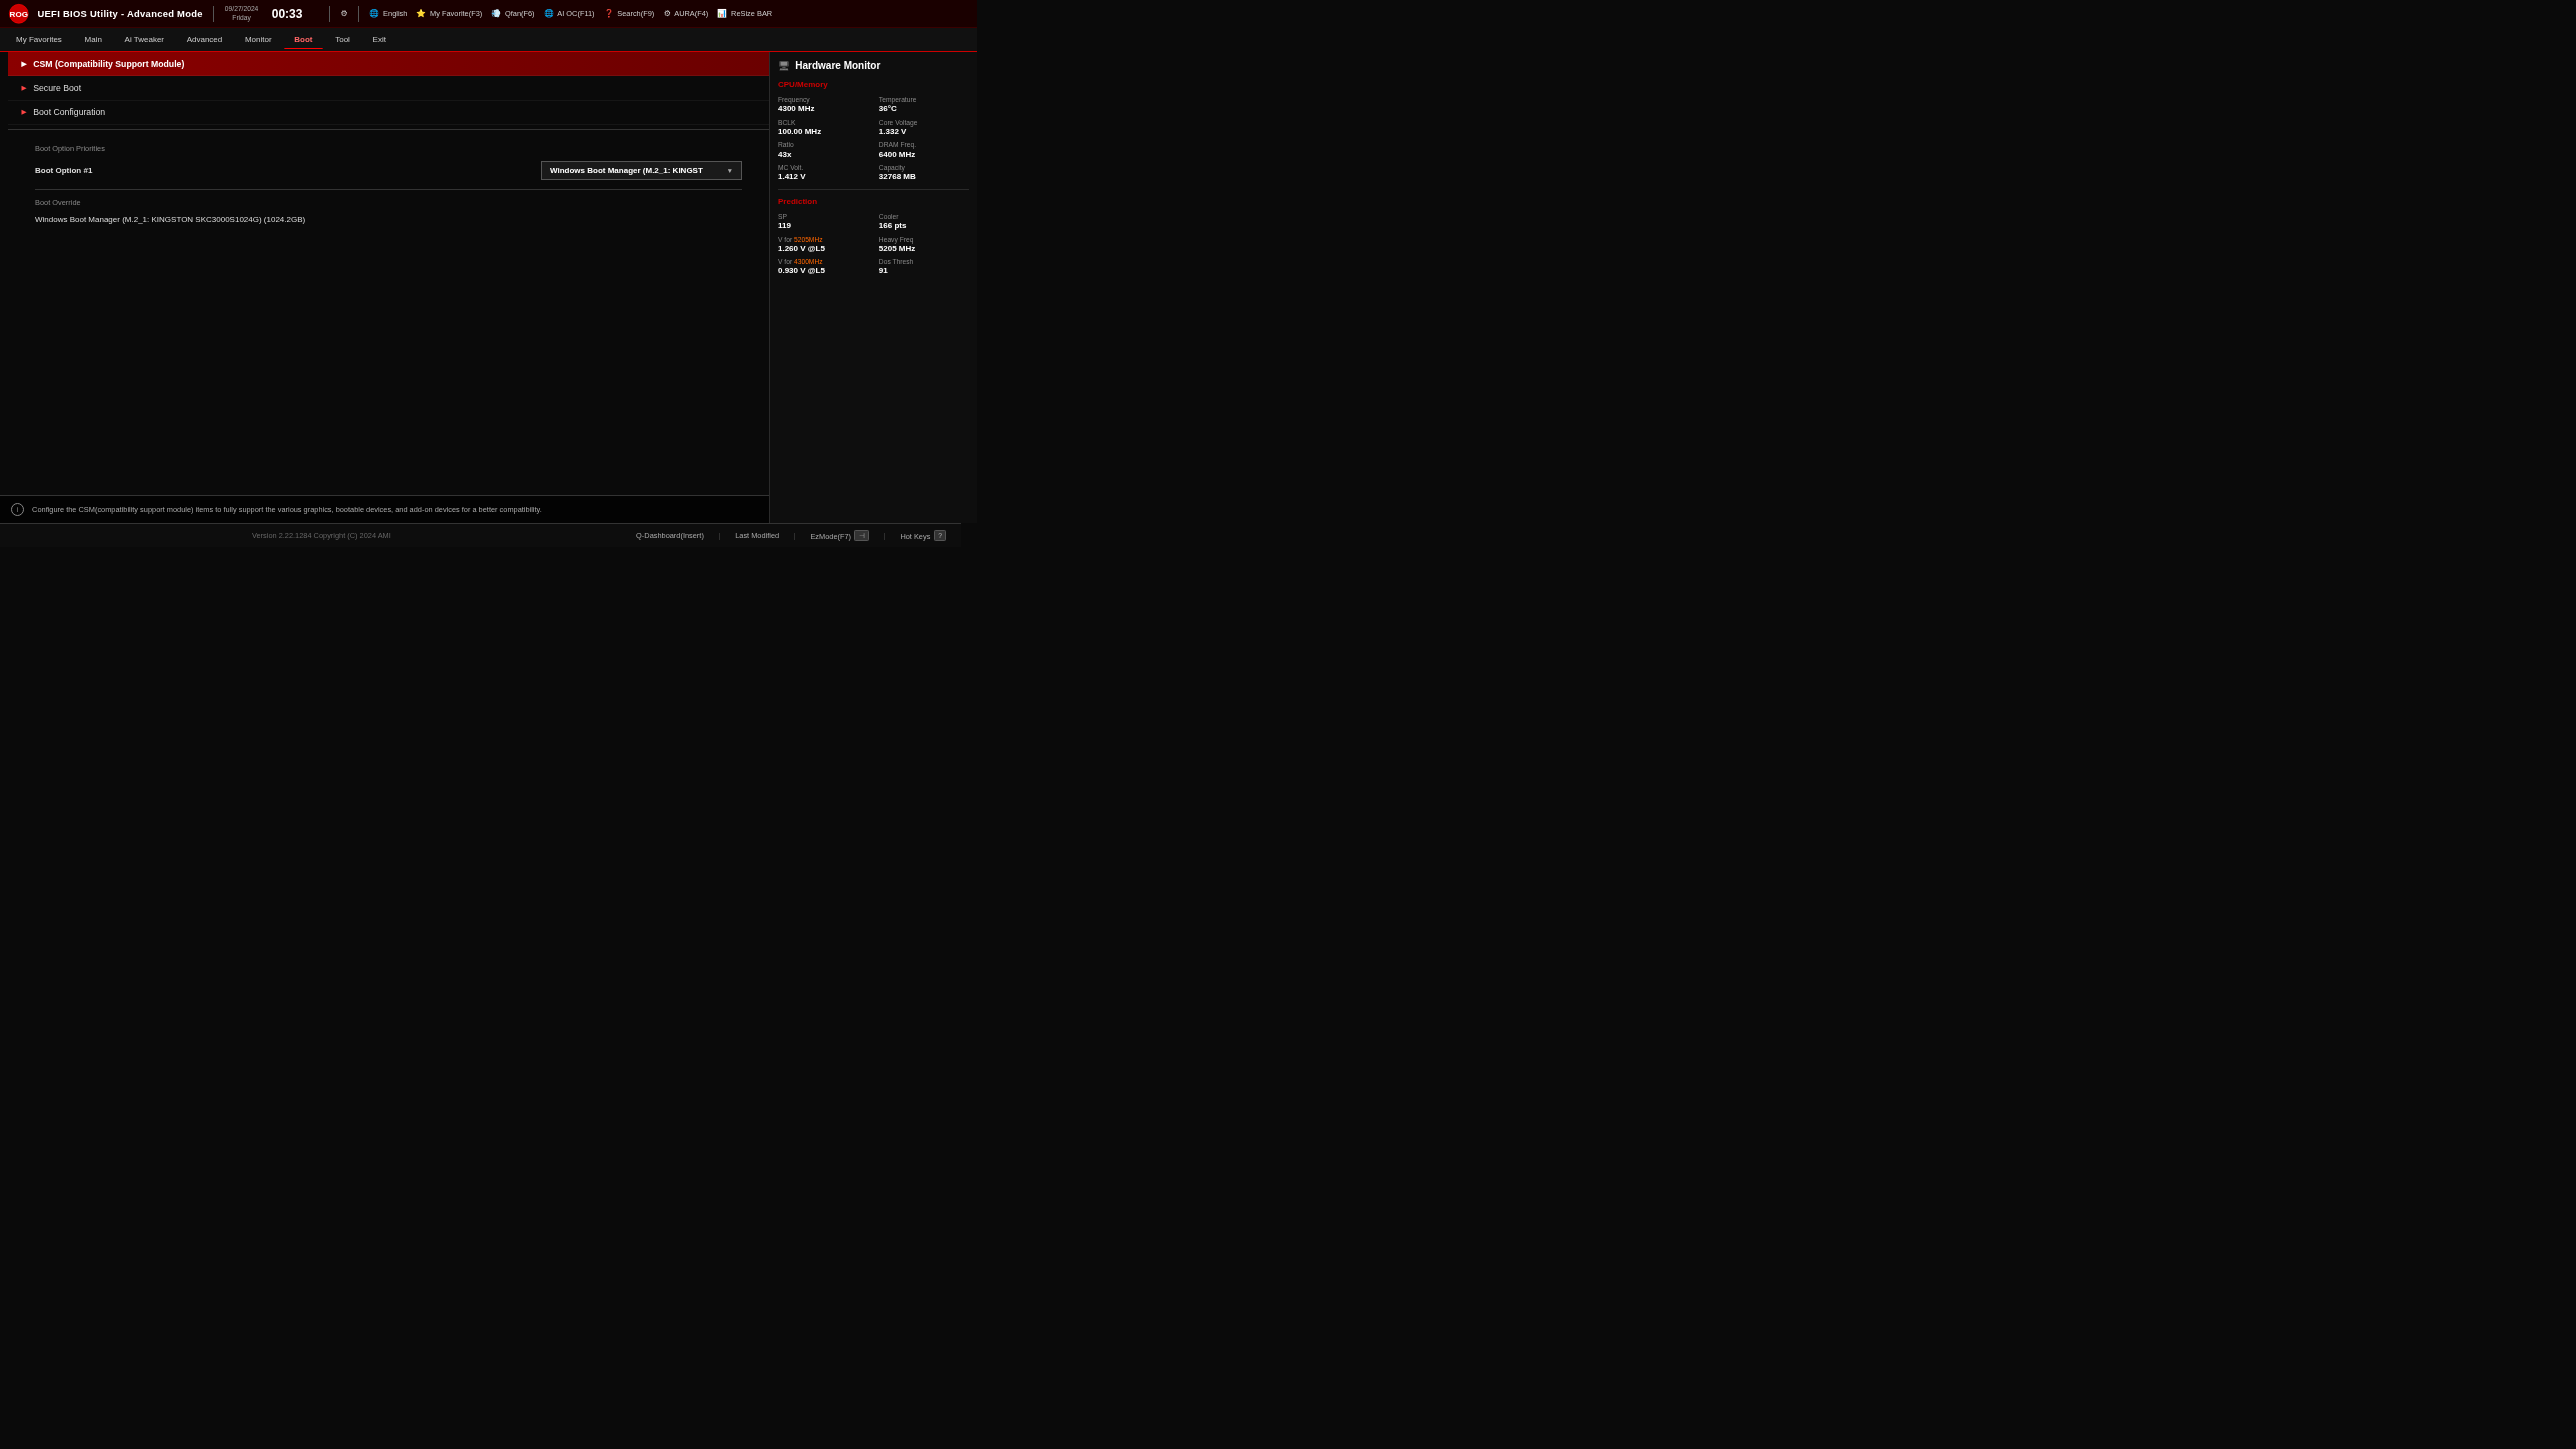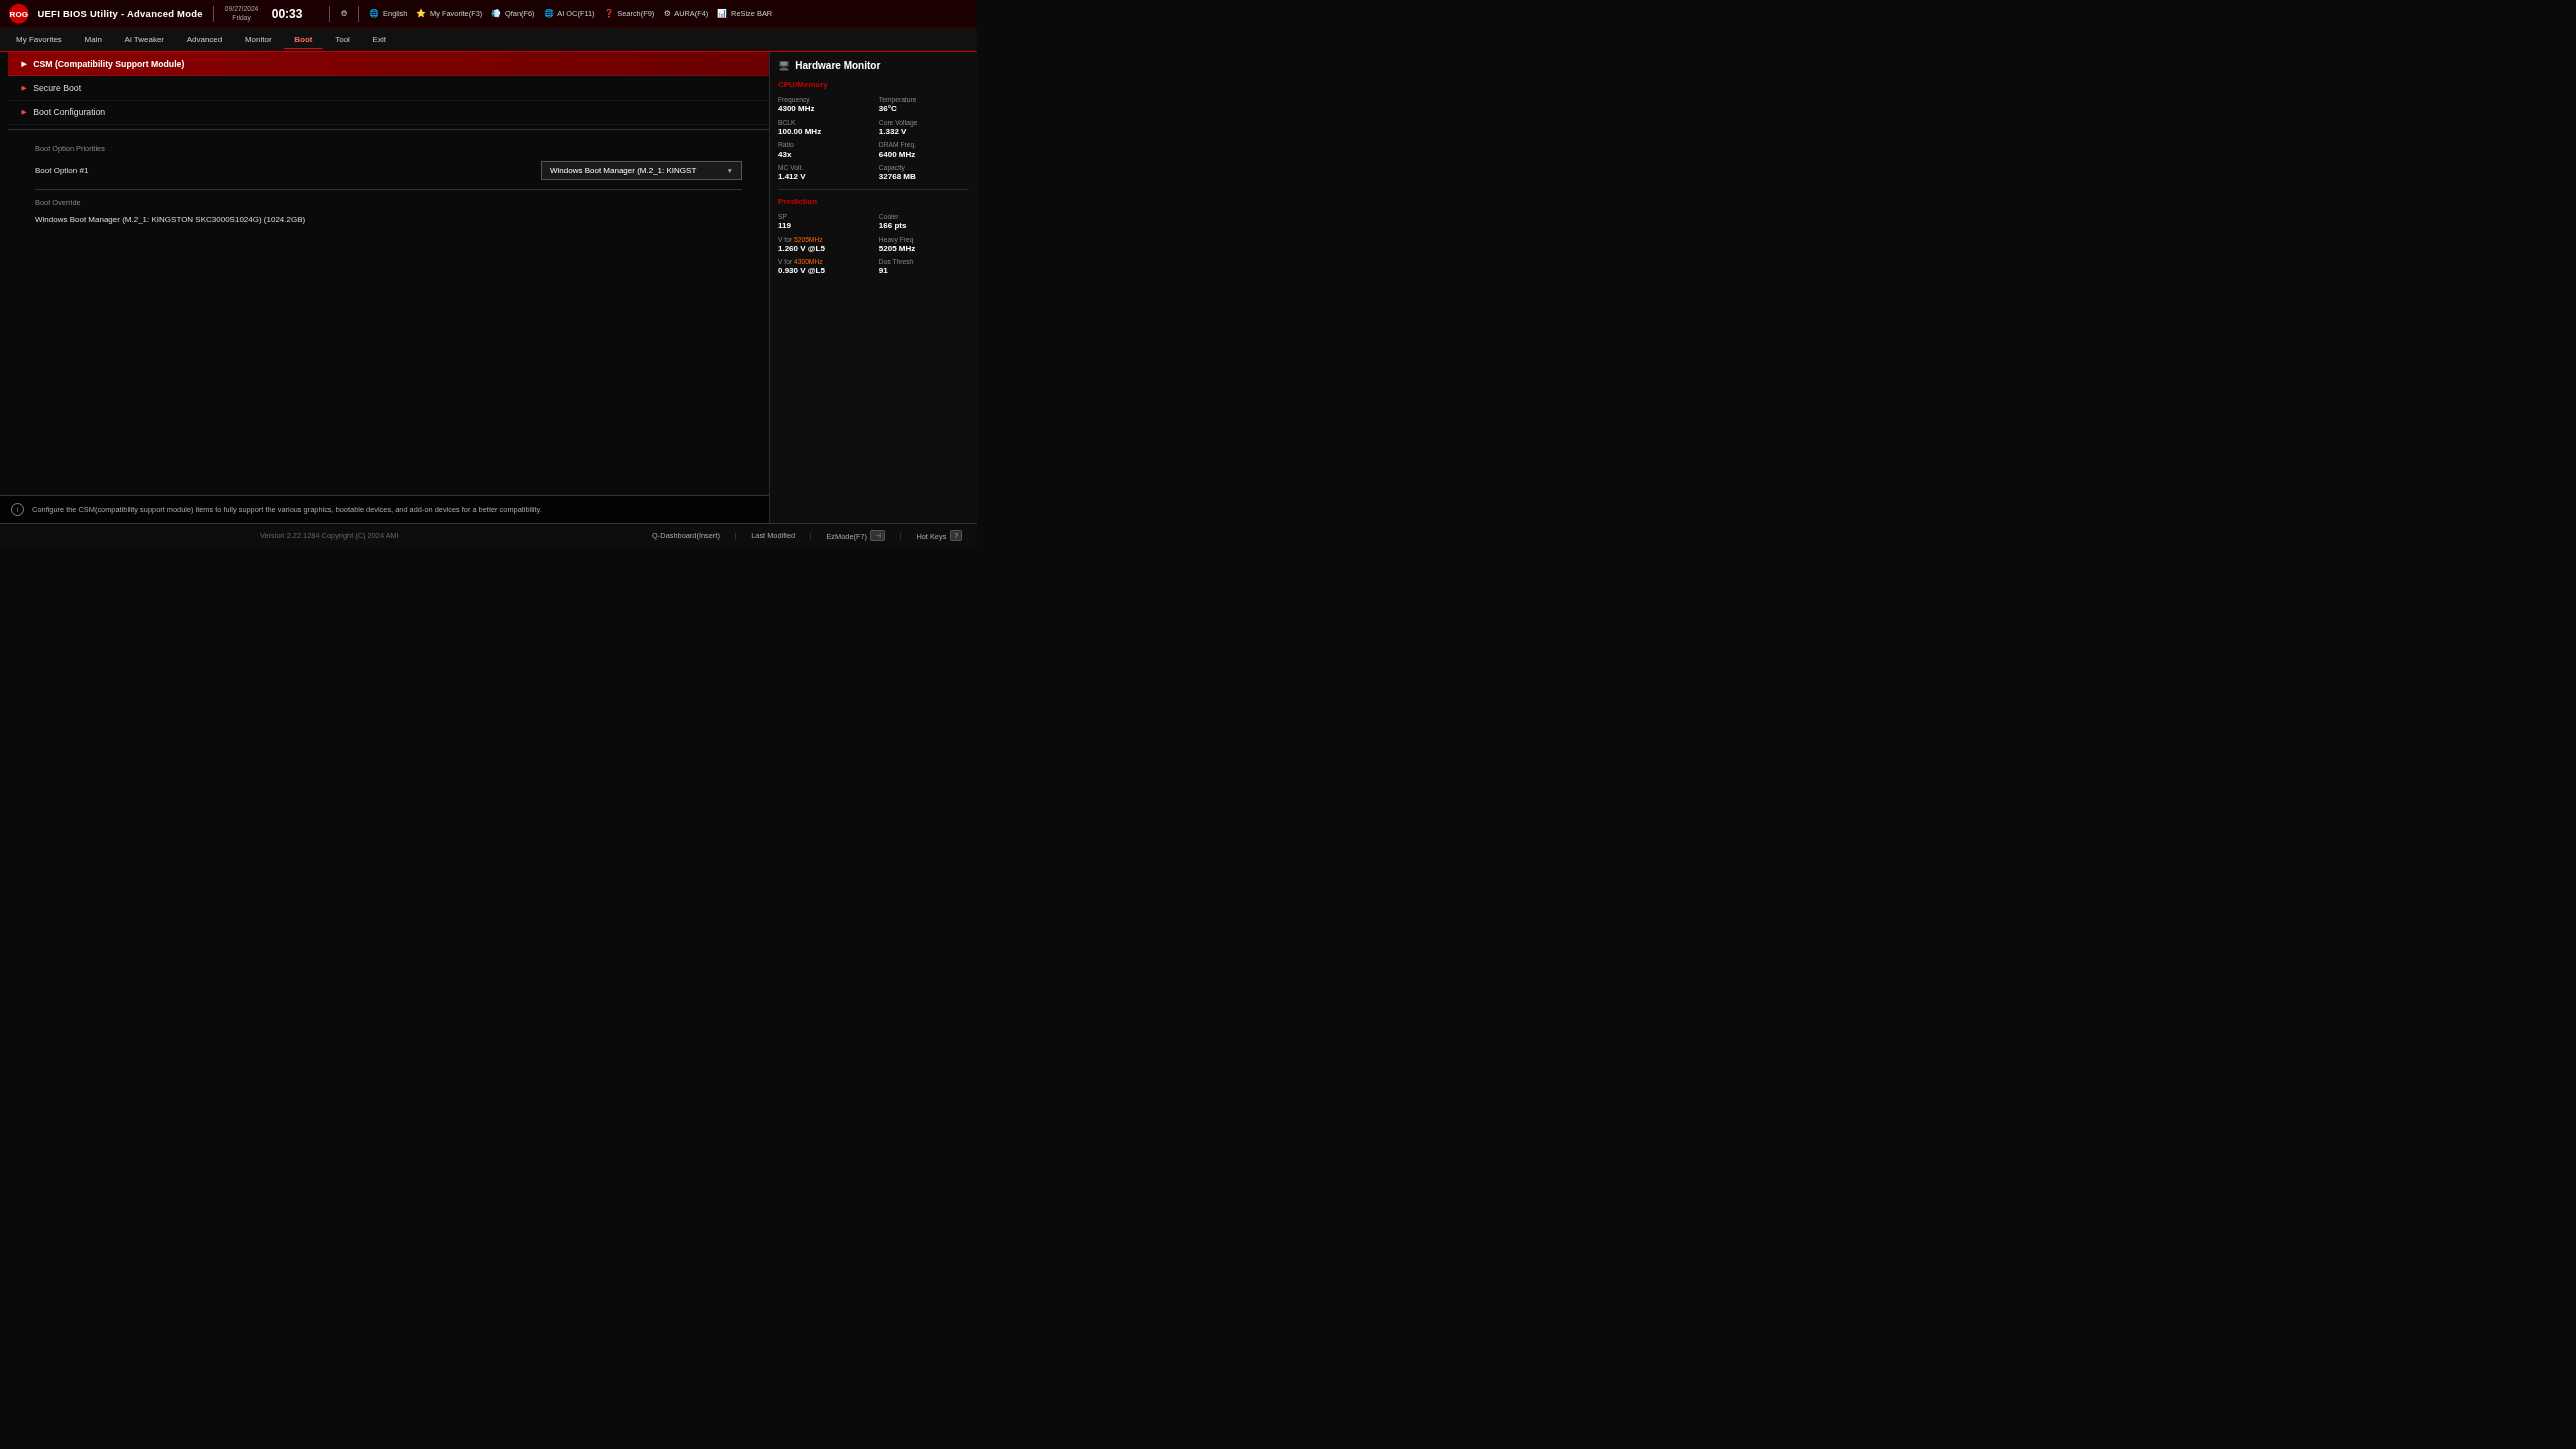--- a/index.html
+++ b/index.html
@@ -171,20 +171,21 @@
       font-size: 7.4px;
       padding: 4px 0 2.7px 0;
     }
 
     .boot-option-row {
       display: flex;
       align-items: center;
       padding: 5.4px 0;
       font-size: 8px;
       color: #dddddd;
+      font-weight: bold;
     }
 
     .boot-option-label {
       flex: 1;
     }
 
     .boot-option-dropdown {
       background: #1a1a1a;
       border: 0.7px solid #555555;
       color: #ffffff;
@@ -238,21 +239,21 @@
       font-size: 7.4px;
       color: #888;
       flex-shrink: 0;
     }
 
     
     .footer {
       position: absolute;
       bottom: 0;
       left: 0;
-      right: 0;
+      right: 16px;
       height: 24px;
       background: #0d0d0d;
       border-top: 0.7px solid #333;
       display: flex;
       align-items: center;
       justify-content: space-between;
       padding: 0 10.7px;
       font-size: 7.4px;
       color: #888888;
       z-index: 20;

